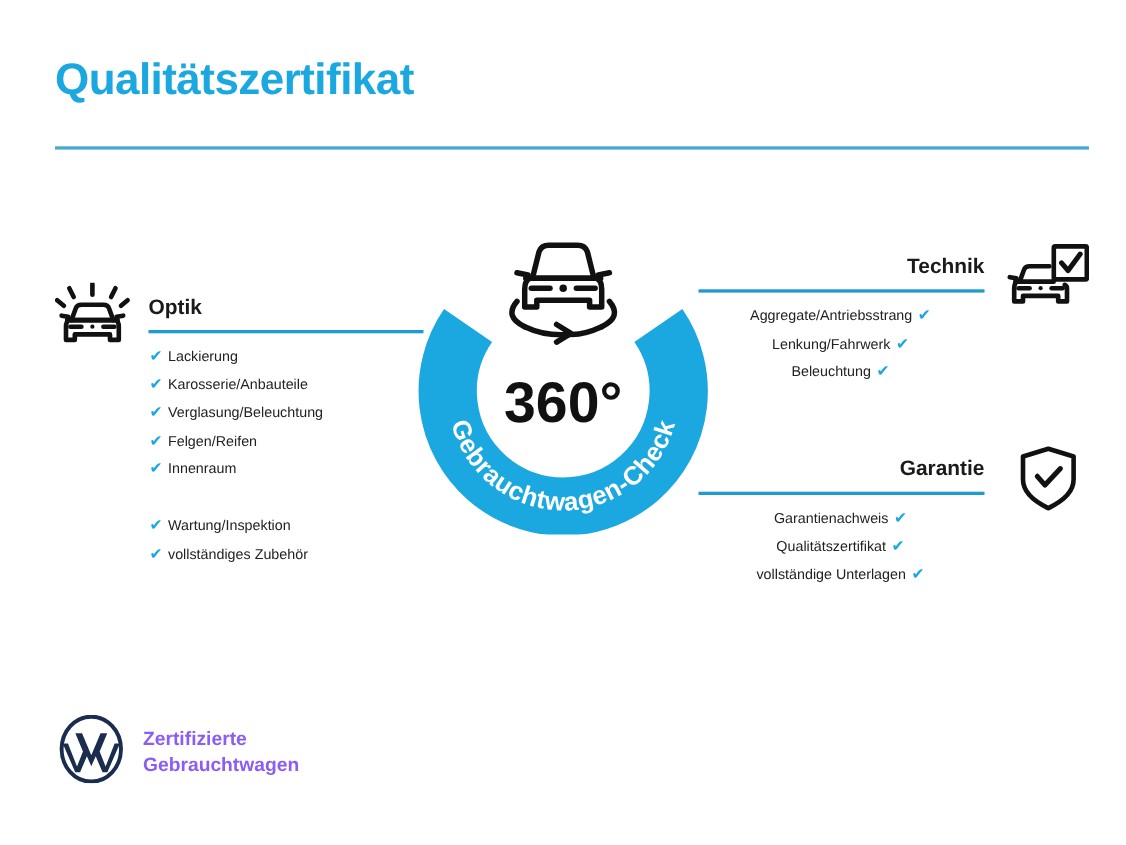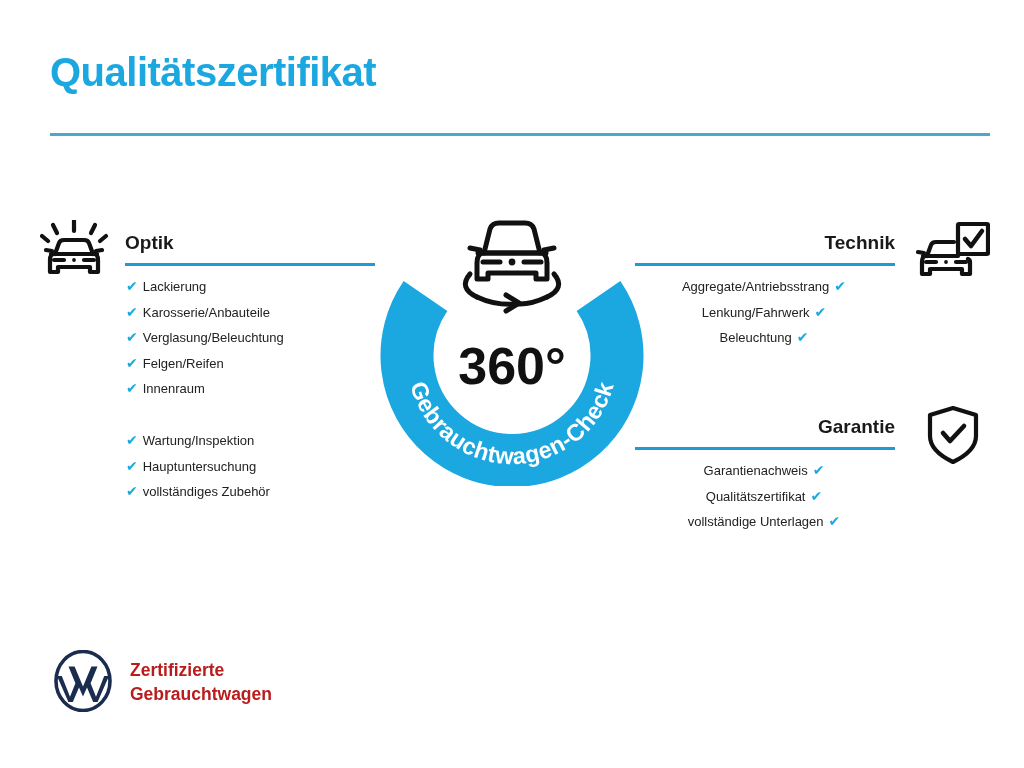--- a/index.html
+++ b/index.html
@@ -34,21 +34,21 @@
     top: 133px;
     width: 940px;
     height: 3px;
     background: #49A9C9;
   }
 
   
   .section {
     position: absolute;
   }
-  .sec-left  { left: 40px;  width: 335px; }
+  .sec-left  { left: 50px;  width: 335px; margin-top: 37px; }
   .sec-right { left: 635px; width: 355px; }
 
   .sec-head {
     position: relative;
     height: 46px;
   }
   .sec-title {
     font-size: 19px;
     font-weight: bold;
     color: #1a1a1a;
@@ -112,21 +112,21 @@
     position: absolute;
     left: 52px;
     top: 650px;
     display: flex;
     align-items: center;
   }
   #footer-logo-text {
     margin-left: 16px;
     font-size: 17.5px;
     font-weight: bold;
-    color: #b91c1c;
+    color: #8b5cf6;
     line-height: 1.35;
     white-space: nowrap;
   }
 </style>
 </head>
 <body>
 
 <div id="page-title">Qualitätszertifikat</div>
 
 <div id="header-rule"></div>
@@ -165,21 +165,20 @@
     <li><span class="tick">✔</span><span>Karosserie/Anbauteile</span></li>
     <li><span class="tick">✔</span><span>Verglasung/Beleuchtung</span></li>
     <li><span class="tick">✔</span><span>Felgen/Reifen</span></li>
     <li><span class="tick">✔</span><span>Innenraum</span></li>
   </ul>
 </div>
 
 <div class="section sec-left" style="top:428px;">
   <ul class="check-list">
     <li><span class="tick">✔</span><span>Wartung/Inspektion</span></li>
-    <li><span class="tick">✔</span><span>Hauptuntersuchung</span></li>
     <li><span class="tick">✔</span><span>vollständiges Zubehör</span></li>
   </ul>
 </div>
 
 <div class="section sec-right" style="top:228px;">
   <div class="sec-head">
     <span class="sec-icon">
       <svg width="78" height="60" viewBox="0 0 78 60" fill="none" stroke="#111" stroke-width="4.2" stroke-linecap="round" stroke-linejoin="round">
 
         <path d="M15 36 L19 25 Q20 22 24 22 L42 22"></path>

